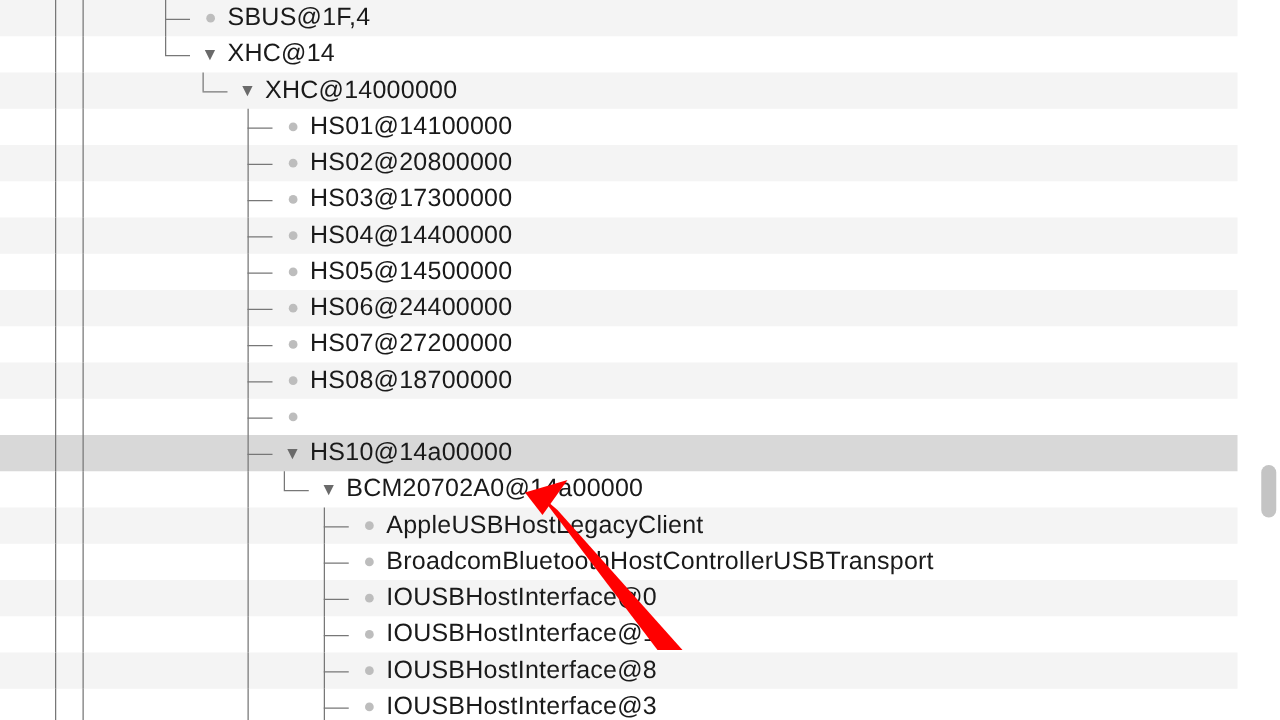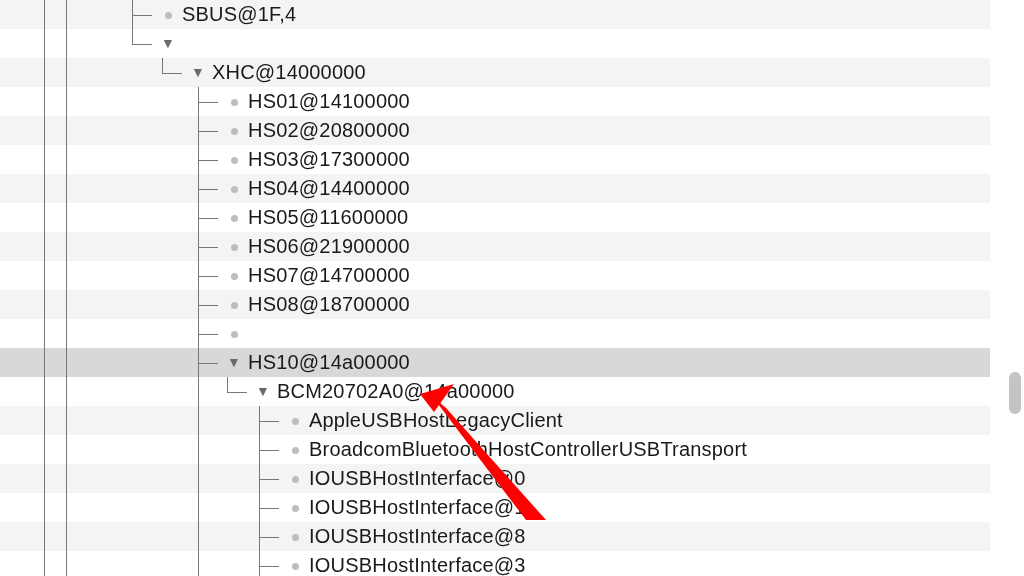--- a/index.html
+++ b/index.html
@@ -134,20 +134,21 @@
       <span class="gap" style="width: 44px;"></span>
       <span class="rail"></span>
       <span class="gap" style="width: 21px;"></span>
       <span class="rail"></span>
       <span class="gap" style="width: 65px;"></span>
       <span class="conn last">
         <span class="v"></span>
         <span class="h"></span>
       </span>
       <span class="glyph"><span class="disclosure">▼</span></span>
+      <span class="label">XHC@14</span>
     </div>
     <div class="row alt">
       <span class="gap" style="width: 44px;"></span>
       <span class="rail"></span>
       <span class="gap" style="width: 21px;"></span>
       <span class="rail"></span>
       <span class="gap" style="width: 95px;"></span>
       <span class="conn last">
         <span class="v"></span>
         <span class="h"></span>
@@ -211,47 +212,47 @@
       <span class="gap" style="width: 44px;"></span>
       <span class="rail"></span>
       <span class="gap" style="width: 21px;"></span>
       <span class="rail"></span>
       <span class="gap" style="width: 131px;"></span>
       <span class="conn">
         <span class="v"></span>
         <span class="h"></span>
       </span>
       <span class="glyph"><span class="bullet"></span></span>
-      <span class="label">HS05@11600000</span>
-    </div>
-    <div class="row alt">
-      <span class="gap" style="width: 44px;"></span>
-      <span class="rail"></span>
-      <span class="gap" style="width: 21px;"></span>
-      <span class="rail"></span>
-      <span class="gap" style="width: 131px;"></span>
-      <span class="conn">
-        <span class="v"></span>
-        <span class="h"></span>
-      </span>
-      <span class="glyph"><span class="bullet"></span></span>
-      <span class="label">HS06@21900000</span>
-    </div>
-    <div class="row">
-      <span class="gap" style="width: 44px;"></span>
-      <span class="rail"></span>
-      <span class="gap" style="width: 21px;"></span>
-      <span class="rail"></span>
-      <span class="gap" style="width: 131px;"></span>
-      <span class="conn">
-        <span class="v"></span>
-        <span class="h"></span>
-      </span>
-      <span class="glyph"><span class="bullet"></span></span>
-      <span class="label">HS07@14700000</span>
+      <span class="label">HS05@14500000</span>
+    </div>
+    <div class="row alt">
+      <span class="gap" style="width: 44px;"></span>
+      <span class="rail"></span>
+      <span class="gap" style="width: 21px;"></span>
+      <span class="rail"></span>
+      <span class="gap" style="width: 131px;"></span>
+      <span class="conn">
+        <span class="v"></span>
+        <span class="h"></span>
+      </span>
+      <span class="glyph"><span class="bullet"></span></span>
+      <span class="label">HS06@24400000</span>
+    </div>
+    <div class="row">
+      <span class="gap" style="width: 44px;"></span>
+      <span class="rail"></span>
+      <span class="gap" style="width: 21px;"></span>
+      <span class="rail"></span>
+      <span class="gap" style="width: 131px;"></span>
+      <span class="conn">
+        <span class="v"></span>
+        <span class="h"></span>
+      </span>
+      <span class="glyph"><span class="bullet"></span></span>
+      <span class="label">HS07@27200000</span>
     </div>
     <div class="row alt">
       <span class="gap" style="width: 44px;"></span>
       <span class="rail"></span>
       <span class="gap" style="width: 21px;"></span>
       <span class="rail"></span>
       <span class="gap" style="width: 131px;"></span>
       <span class="conn">
         <span class="v"></span>
         <span class="h"></span>

